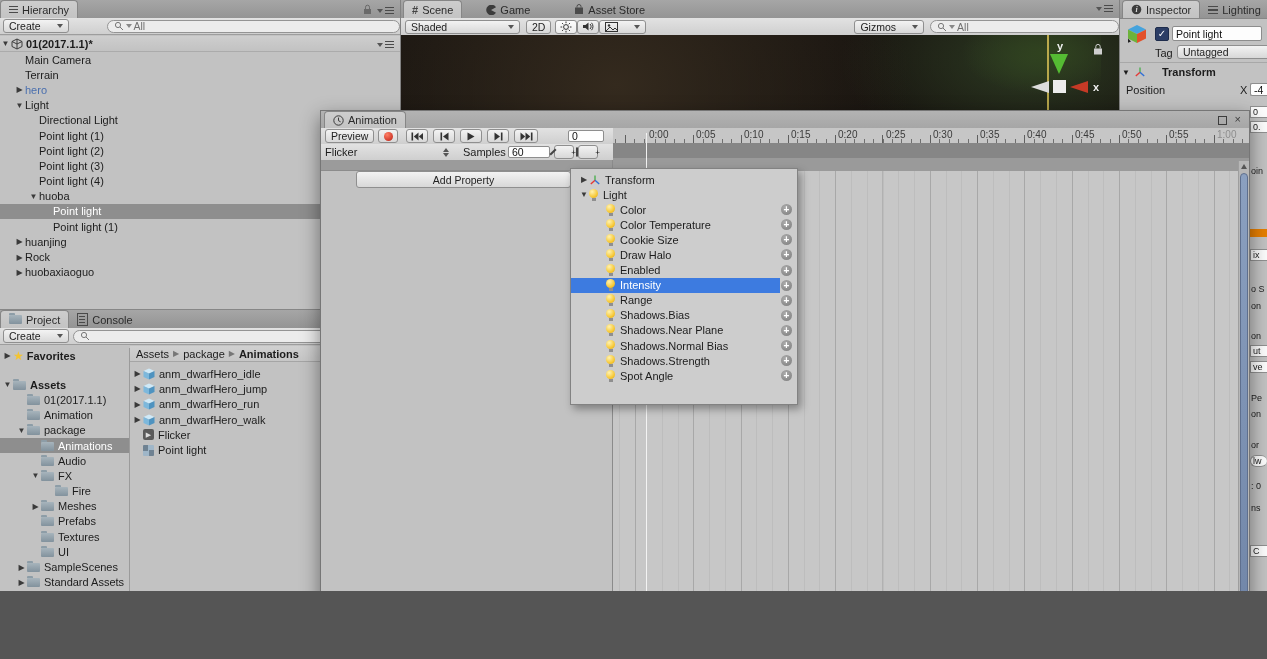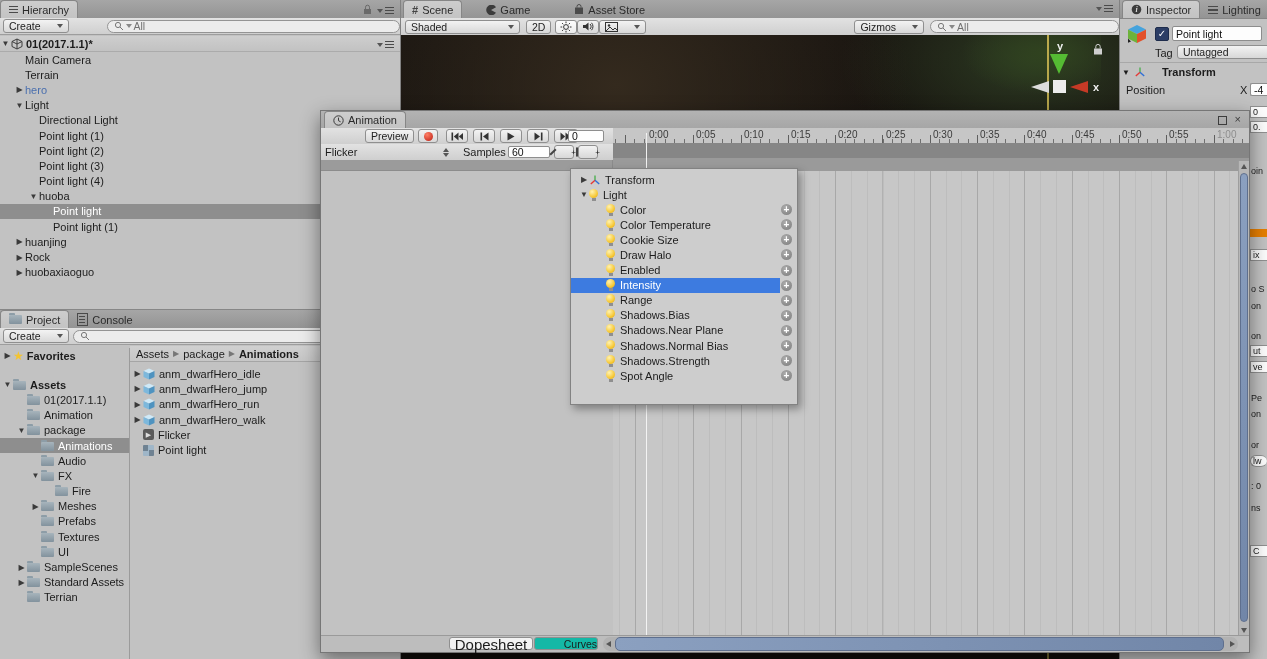--- a/index.html
+++ b/index.html
@@ -1,16 +1,16 @@
 <!DOCTYPE html>
 <html><head>
 <meta charset="utf-8">
 <style>
   html,body{margin:0;padding:0;background:#555;}
-  #root{position:relative;width:1267px;height:659px;background:#c2c2c2;overflow:hidden;
+  #root{position:relative;width:1267px;height:591px;background:#c2c2c2;overflow:hidden;
         font-family:"Liberation Sans",sans-serif;font-size:11px;color:#1c1c1c;}
   .abs{position:absolute;}
   
   .tabbar{position:absolute;left:0;right:0;top:0;height:18px;background:linear-gradient(#a6a6a6,#949494);
           border-bottom:1px solid #878787;display:flex;align-items:flex-end;}
   .tab{height:17px;display:flex;align-items:center;gap:4px;padding:0 8px;color:#2b2b2b;white-space:nowrap;}
   .tab.active{background:linear-gradient(#cdcdcd,#c3c3c3);border:1px solid #868686;border-bottom:none;
               border-radius:4px 4px 0 0;}
   
   .toolbar{position:absolute;left:0;right:0;height:16px;background:linear-gradient(#e2e2e2,#cfcfcf);
@@ -520,21 +520,21 @@
         <svg width="11" height="11">
             <circle cx="5.5" cy="5.5" r="4.7" fill="none" stroke="#3a3a3a"></circle>
             <path d="M5.5 2.6 V5.7 L7.6 6.8" fill="none" stroke="#3a3a3a"></path>
           </svg>
         <span>Animation</span>
       </div>
       <span class="abs wctl" style="right:22px;top:5px;width:7px;height:7px;border:1px solid #3d3d3d;"></span>
       <span class="abs wctl" style="right:8px;top:4px;font-size:11px;">×</span>
     </div>
 
-    <div class="abs toolbar" style="top:17px;width:292px;border-right:1px solid #8b8b8b;padding-left:40px;">
+    <div class="abs toolbar" style="top:17px;width:292px;border-right:1px solid #8b8b8b;">
       <div class="btn" style="margin-left:4px;">
           <span>Preview</span>
         </div>
       <div class="btn icononly" style="margin-left:4px;width:20px;justify-content:center;">
         <span style="width:9px;height:9px;border-radius:50%;background:radial-gradient(circle at 35% 30%,#ff8066,#d0392b 70%,#9c2517);"></span>
       </div>
       <div class="btn icononly" style="margin-left:8px;width:22px;justify-content:center;">
         <svg width="13" height="9">
             <rect x="0.5" y="0.5" width="1.6" height="8" fill="#333"></rect>
             <path d="M7.5 0.5 L2.8 4.5 L7.5 8.5Z" fill="#333"></path>
@@ -617,20 +617,25 @@
       <span class="rl" style="left:509px;">0:50</span>
       <span class="rl" style="left:556px;">0:55</span>
       <span class="rl" style="left:604px;color:#8e8e8e;">1:00</span>
       <span class="abs" style="left:0;right:0;bottom:0;height:4px;background:repeating-linear-gradient(90deg,#6f6f6f 0 1px,transparent 1px 9.46px);background-position-x:33px;"></span>
       <span class="abs" style="left:0;right:0;bottom:0;height:8px;background:repeating-linear-gradient(90deg,#5f5f5f 0 1px,transparent 1px 47.3px);background-position-x:33px;"></span>
     </div>
 
     <div class="abs" style="left:292px;top:32px;width:636px;height:28px;background:linear-gradient(#868686 0 52%,#9a9a9a 52%);border-bottom:1px solid #898989;"></div>
     <div class="abs" style="left:0;top:49px;width:292px;height:11px;background:#9b9b9b;border-bottom:1px solid #8c8c8c;border-right:1px solid #8b8b8b;box-sizing:border-box;"></div>
 
+    <div class="abs" style="left:0;top:60px;width:292px;bottom:16px;background:#c2c2c2;border-right:1px solid #8b8b8b;box-sizing:border-box;">
+      <div class="btn" style="position:absolute;left:35px;top:0;width:215px;height:17px;justify-content:center;">
+        <span>Add Property</span>
+      </div>
+    </div>
 
     <div class="abs" style="left:292px;top:60px;width:626px;bottom:16px;background-color:#c7c7c7;background-image:repeating-linear-gradient(90deg,rgba(0,0,0,.11) 0 1px,transparent 1px 47.3px),repeating-linear-gradient(90deg,rgba(0,0,0,.05) 0 1px,transparent 1px 15.77px);background-position:33px 0,33px 0;"></div>
 
     <div class="abs" style="left:325px;top:22px;width:1px;bottom:16px;background:rgba(250,250,250,.92);"></div>
 
     <div class="abs" style="right:0;top:50px;width:11px;bottom:16px;background:#b7b7b7;border-left:1px solid #9e9e9e;box-sizing:border-box;">
       <span class="abs" style="left:2px;top:3px;width:0;height:0;border-left:3.5px solid transparent;border-right:3.5px solid transparent;border-bottom:5px solid #555;"></span>
       <div class="sb-thumb h abs" style="left:1px;right:1px;top:12px;bottom:14px;"></div>
       <span class="abs" style="left:2px;bottom:3px;width:0;height:0;border-left:3.5px solid transparent;border-right:3.5px solid transparent;border-top:5px solid #555;"></span>
     </div>

